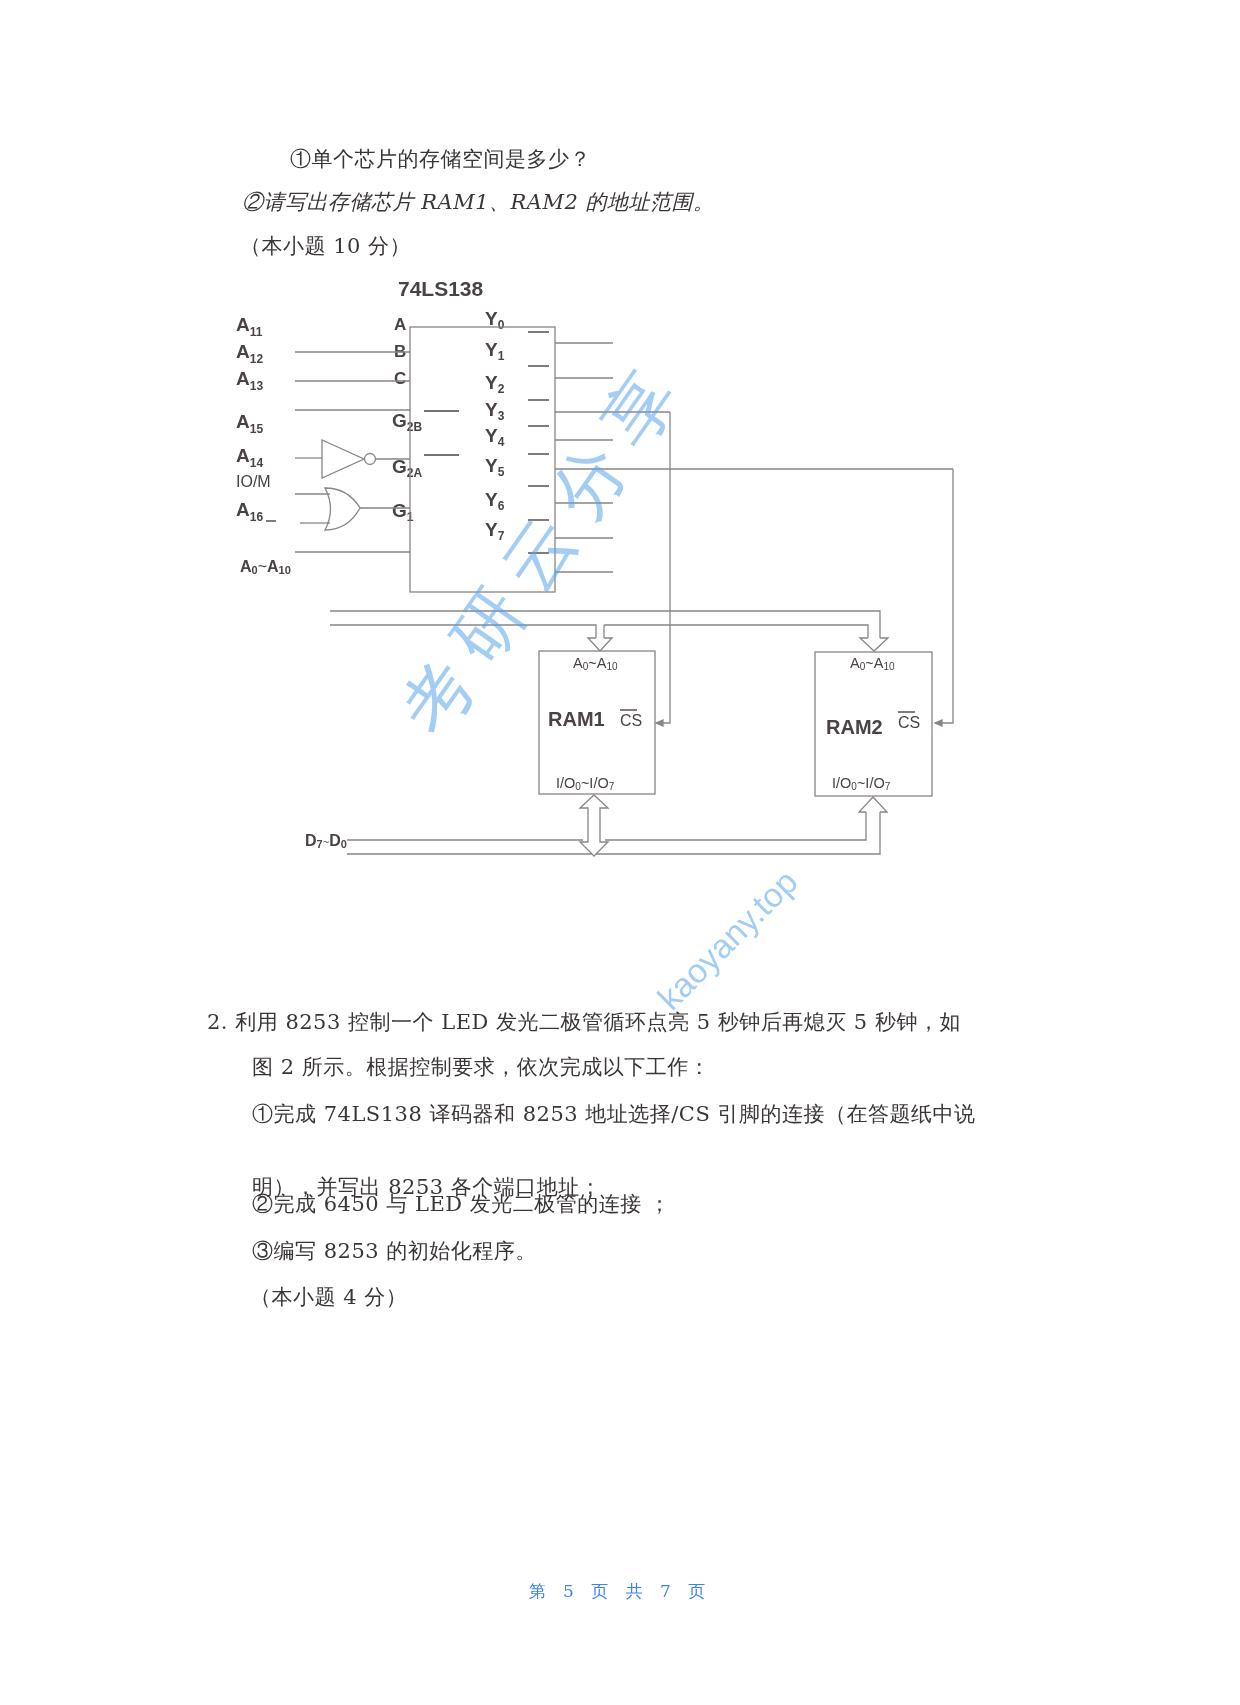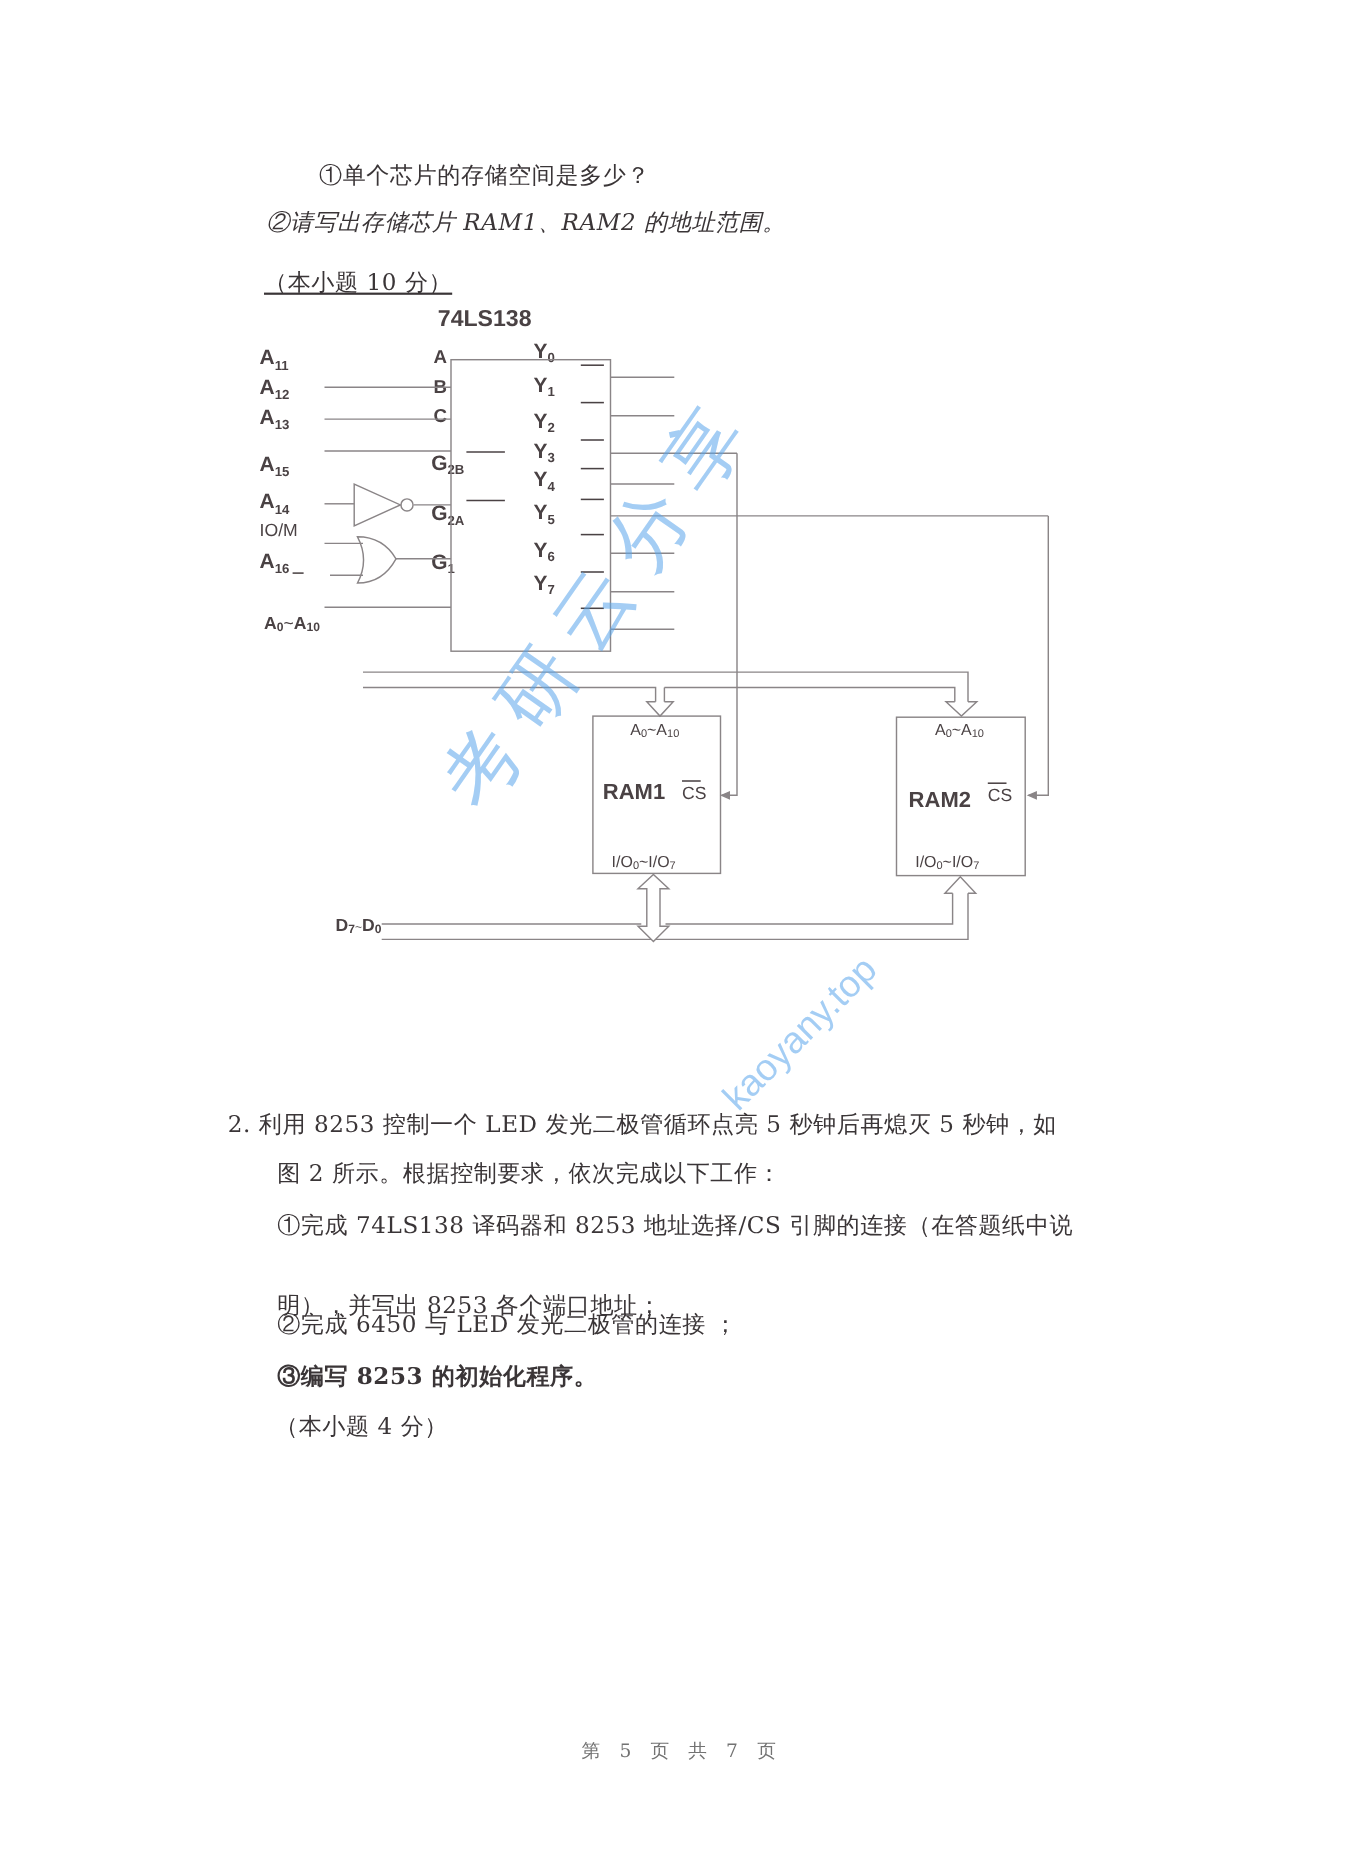--- a/index.html
+++ b/index.html
@@ -2,30 +2,30 @@
 <html><head>
 <meta charset="utf-8">
 <style>
   html, body { margin: 0; padding: 0; background: #ffffff; }
   body { width: 1240px; height: 1705px; position: relative; overflow: hidden;
          font-family: "DejaVu Serif", "Liberation Serif", serif; color: #3a3537; }
   .line { position: absolute; font-size: 21px; letter-spacing: 0.5px; white-space: nowrap; }
   #figure { position: absolute; left: 0; top: 0; }
   .diag-sans { font-family: "Liberation Sans", "DejaVu Sans", sans-serif; }
   .footer { position: absolute; left: 0; width: 1240px; top: 1580px; text-align: center;
-            font-size: 17px; letter-spacing: 6px; color: #737373; }
+            font-size: 17px; letter-spacing: 6px; color: #3b82f6; }
   .watermark { position: absolute; font-family: "Liberation Sans", sans-serif; color: #5aa6ec;
                opacity: 0.55; pointer-events: none; }
 </style>
 </head>
 <body>
 
 <div class="line" style="left:242px; top:145px;margin-left:48px;">①单个芯片的存储空间是多少？</div>
 <div class="line" style="left:242px; top:188px;font-style:italic;">②请写出存储芯片 RAM1、RAM2 的地址范围。</div>
-<div class="line" style="left:240px; top:243px;text-decoration:underline;">（本小题 10 分）</div>
+<div class="line" style="left:240px; top:232px;">（本小题 10 分）</div>
 
 <svg id="figure" width="1240" height="920" viewBox="0 0 1240 920" xmlns="http://www.w3.org/2000/svg" stroke="#8a8587" fill="none" stroke-width="1.3">
   <g class="diag-sans" font-family="Liberation Sans, DejaVu Sans, sans-serif" fill="#4a4244" stroke="none">
 
     <text x="398" y="296" font-size="21" font-weight="bold">74LS138</text>
 
     <g font-size="19" font-weight="bold">
       <text x="236" y="331"><tspan>A</tspan><tspan font-size="12" dy="5">11</tspan></text>
       <text x="236" y="358"><tspan>A</tspan><tspan font-size="12" dy="5">12</tspan></text>
       <text x="236" y="385"><tspan>A</tspan><tspan font-size="12" dy="5">13</tspan></text>
@@ -152,16 +152,16 @@
 </svg>
 
 <div class="watermark" style="left:380px; top:700px; font-size:70px; transform:rotate(-55deg); transform-origin:left top; letter-spacing:18px;">考研云分享</div>
 <div class="watermark" style="left:650px; top:990px; font-size:34px; transform:rotate(-45deg); transform-origin:left top;">kaoyany.top</div>
 
 <div class="line" style="left:207px; top:1008px;">2. 利用 8253 控制一个 LED 发光二极管循环点亮 5 秒钟后再熄灭 5 秒钟，如</div>
 <div class="line" style="left:252px; top:1053px;">图 2 所示。根据控制要求，依次完成以下工作：</div>
 <div class="line" style="left:252px; top:1100px;">①完成 74LS138 译码器和 8253  地址选择/CS 引脚的连接（在答题纸中说</div>
 <div class="line" style="left:252px; top:1145px;margin-top:28px;">明），并写出 8253 各个端口地址；</div>
 <div class="line" style="left:252px; top:1190px;">②完成 6450 与 LED 发光二极管的连接 ；</div>
-<div class="line" style="left:252px; top:1237px;font-weight:bold;">③编写 8253 的初始化程序。</div>
+<div class="line" style="left:252px; top:1237px;">③编写 8253 的初始化程序。</div>
 <div class="line" style="left:250px; top:1283px;">（本小题 4 分）</div>
 
 <div class="footer">第 5 页 共 7 页</div>
 
 </body></html>

